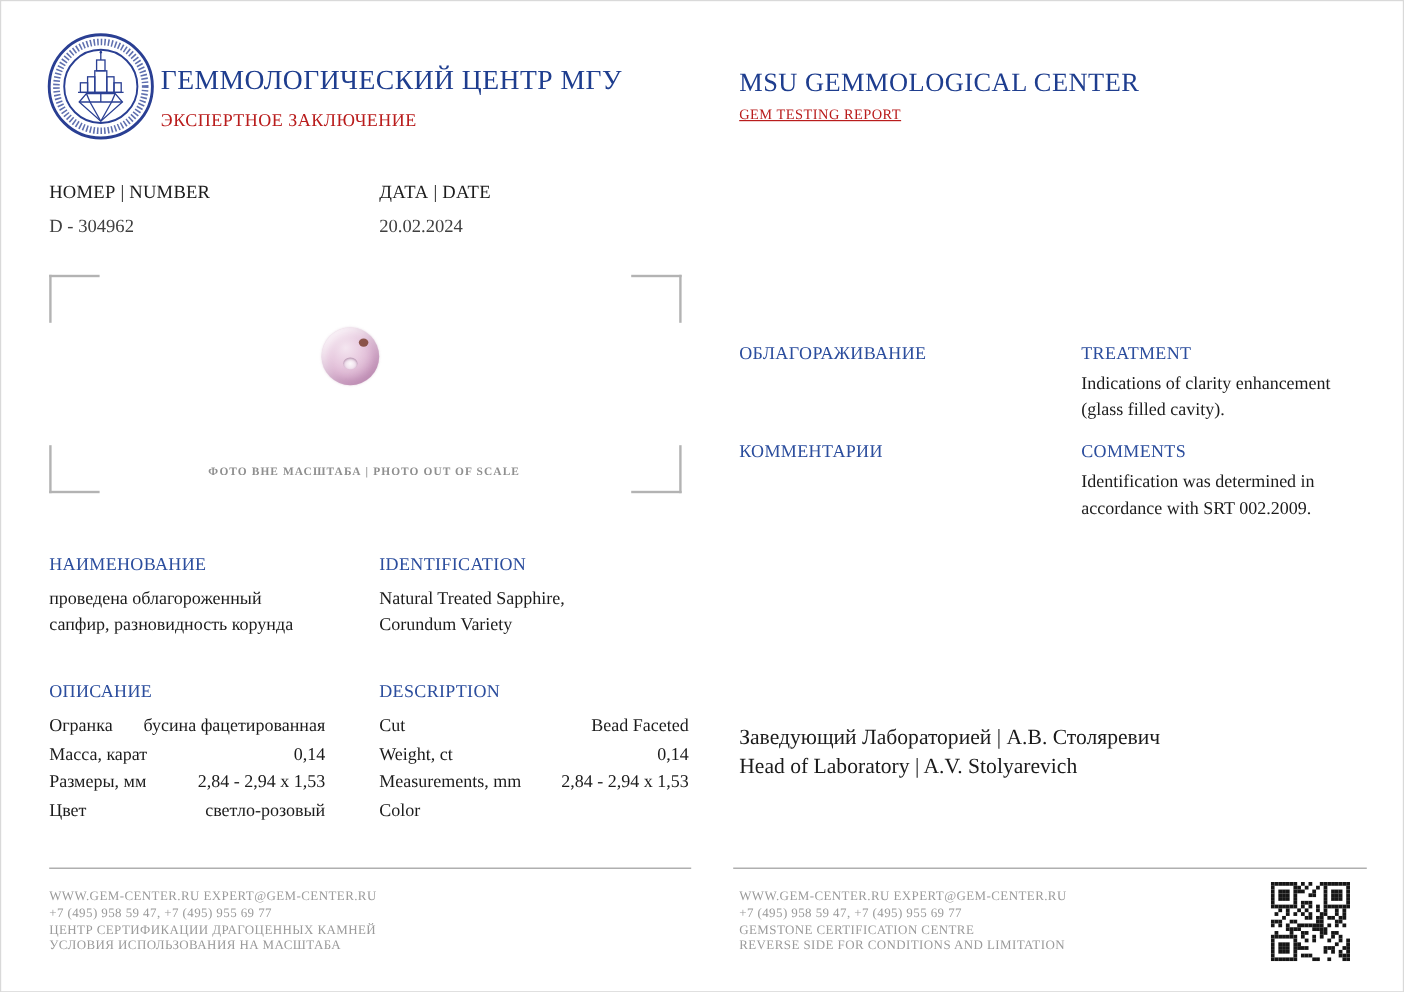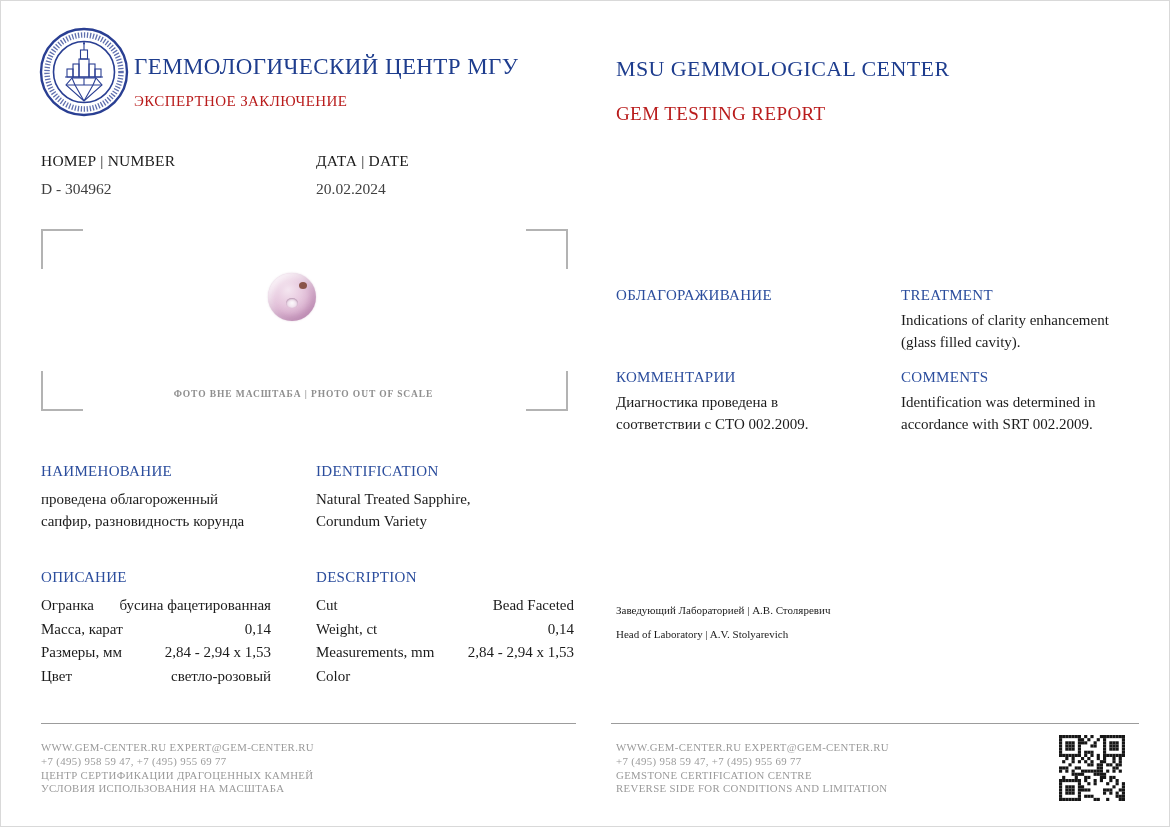--- a/index.html
+++ b/index.html
@@ -40,21 +40,21 @@
   .sec-head{font-size:15px;color:#2b4d9d;letter-spacing:.3px;}
   .sec-body{font-size:15px;color:#1b1b1b;line-height:21.5px;white-space:pre-line;}
   
   .desc-row{position:absolute;left:40px;width:533px;height:22px;font-size:15px;}
   .dc{position:absolute;top:0;white-space:nowrap;}
   .dc-lru{left:0;width:160px;}
   .dc-vru{left:0;width:230px;text-align:right;}
   .dc-len{left:275px;width:170px;}
   .dc-ven{left:275px;width:258px;text-align:right;}
   
-  .sig{font-size:11px;color:#1b1b1b;}
+  .sig{font-size:18px;color:#1b1b1b;}
   
   .rule{height:1px;background:#9c9c9c;}
   .foot-line{font-size:10.8px;color:#9a9a9a;letter-spacing:.35px;line-height:13.8px;white-space:nowrap;}
 </style>
 </head>
 <body>
 
 <div class="page">
 
   <div class="abs" style="left:38px;top:26px;width:90px;height:90px;">
@@ -83,21 +83,21 @@
         <line x1="45" y1="51" x2="45" y2="58" fill="none"></line>
         <line x1="36" y1="58" x2="45" y2="74" fill="none"></line>
         <line x1="54" y1="58" x2="45" y2="74" fill="none"></line>
       </g>
     </svg>
   </div>
 
   <div class="abs title-main" style="left:133px;top:53px;">ГЕММОЛОГИЧЕСКИЙ ЦЕНТР МГУ</div>
   <div class="abs title-sub" style="left:133px;top:92px;">ЭКСПЕРТНОЕ ЗАКЛЮЧЕНИЕ</div>
   <div class="abs title-main" style="left:615px;top:55px;font-size:22px;">MSU GEMMOLOGICAL CENTER</div>
-  <div class="abs title-sub" style="left:615px;top:102px;font-size:19px;">GEM TESTING REPORT</div>
+  <div class="abs title-sub" style="left:615px;top:87px;font-size:12px;text-decoration:underline;">GEM TESTING REPORT</div>
 
   <div class="abs meta-label" style="left:40px;top:151px;">НОМЕР | NUMBER</div>
   <div class="abs meta-value" style="left:40px;top:179px;">D - 304962</div>
   <div class="abs meta-label" style="left:315px;top:151px;">ДАТА | DATE</div>
   <div class="abs meta-value" style="left:315px;top:179px;">20.02.2024</div>
 
   <div class="abs" style="left:0;top:0;width:0;height:0;">
     <div class="bk bk-tl abs" style="left:40px;top:228px;"></div>
     <div class="bk bk-tr abs" style="left:525px;top:228px;"></div>
     <div class="bk bk-bl abs" style="left:40px;top:370px;"></div>
@@ -108,22 +108,20 @@
     </div>
     <div class="photo-caption abs" style="left:40px;top:388px;width:525px;">ФОТО ВНЕ МАСШТАБА | PHOTO OUT OF SCALE</div>
   </div>
 
   <div class="abs sec-head" style="left:615px;top:286px;">ОБЛАГОРАЖИВАНИЕ</div>
   <div class="abs sec-head" style="left:900px;top:286px;">TREATMENT</div>
   <div class="abs sec-body" style="left:900px;top:309px;width:240px;">Indications of clarity enhancement
 (glass filled cavity).</div>
 
   <div class="abs sec-head" style="left:615px;top:368px;">КОММЕНТАРИИ</div>
-  <div class="abs sec-body" style="left:615px;top:391px;width:230px;">Диагностика проведена в
-соответствии с СТО 002.2009.</div>
   <div class="abs sec-head" style="left:900px;top:368px;">COMMENTS</div>
   <div class="abs sec-body" style="left:900px;top:391px;width:235px;">Identification was determined in
 accordance with SRT 002.2009.</div>
 
   <div class="abs sec-head" style="left:40px;top:462px;">НАИМЕНОВАНИЕ</div>
   <div class="abs sec-body" style="left:40px;top:488px;width:260px;">проведена облагороженный
 сапфир, разновидность корунда</div>
   <div class="abs sec-head" style="left:315px;top:462px;">IDENTIFICATION</div>
   <div class="abs sec-body" style="left:315px;top:488px;width:260px;">Natural Treated Sapphire,
 Corundum Variety</div>

